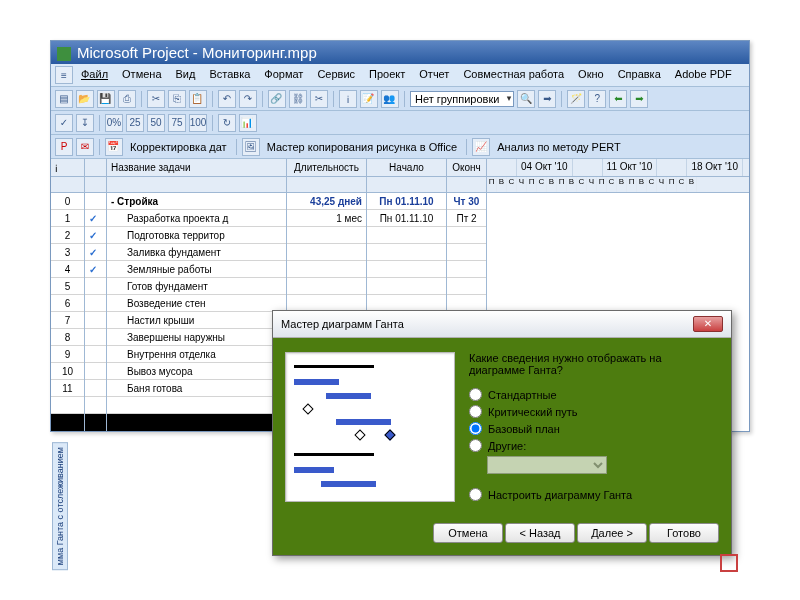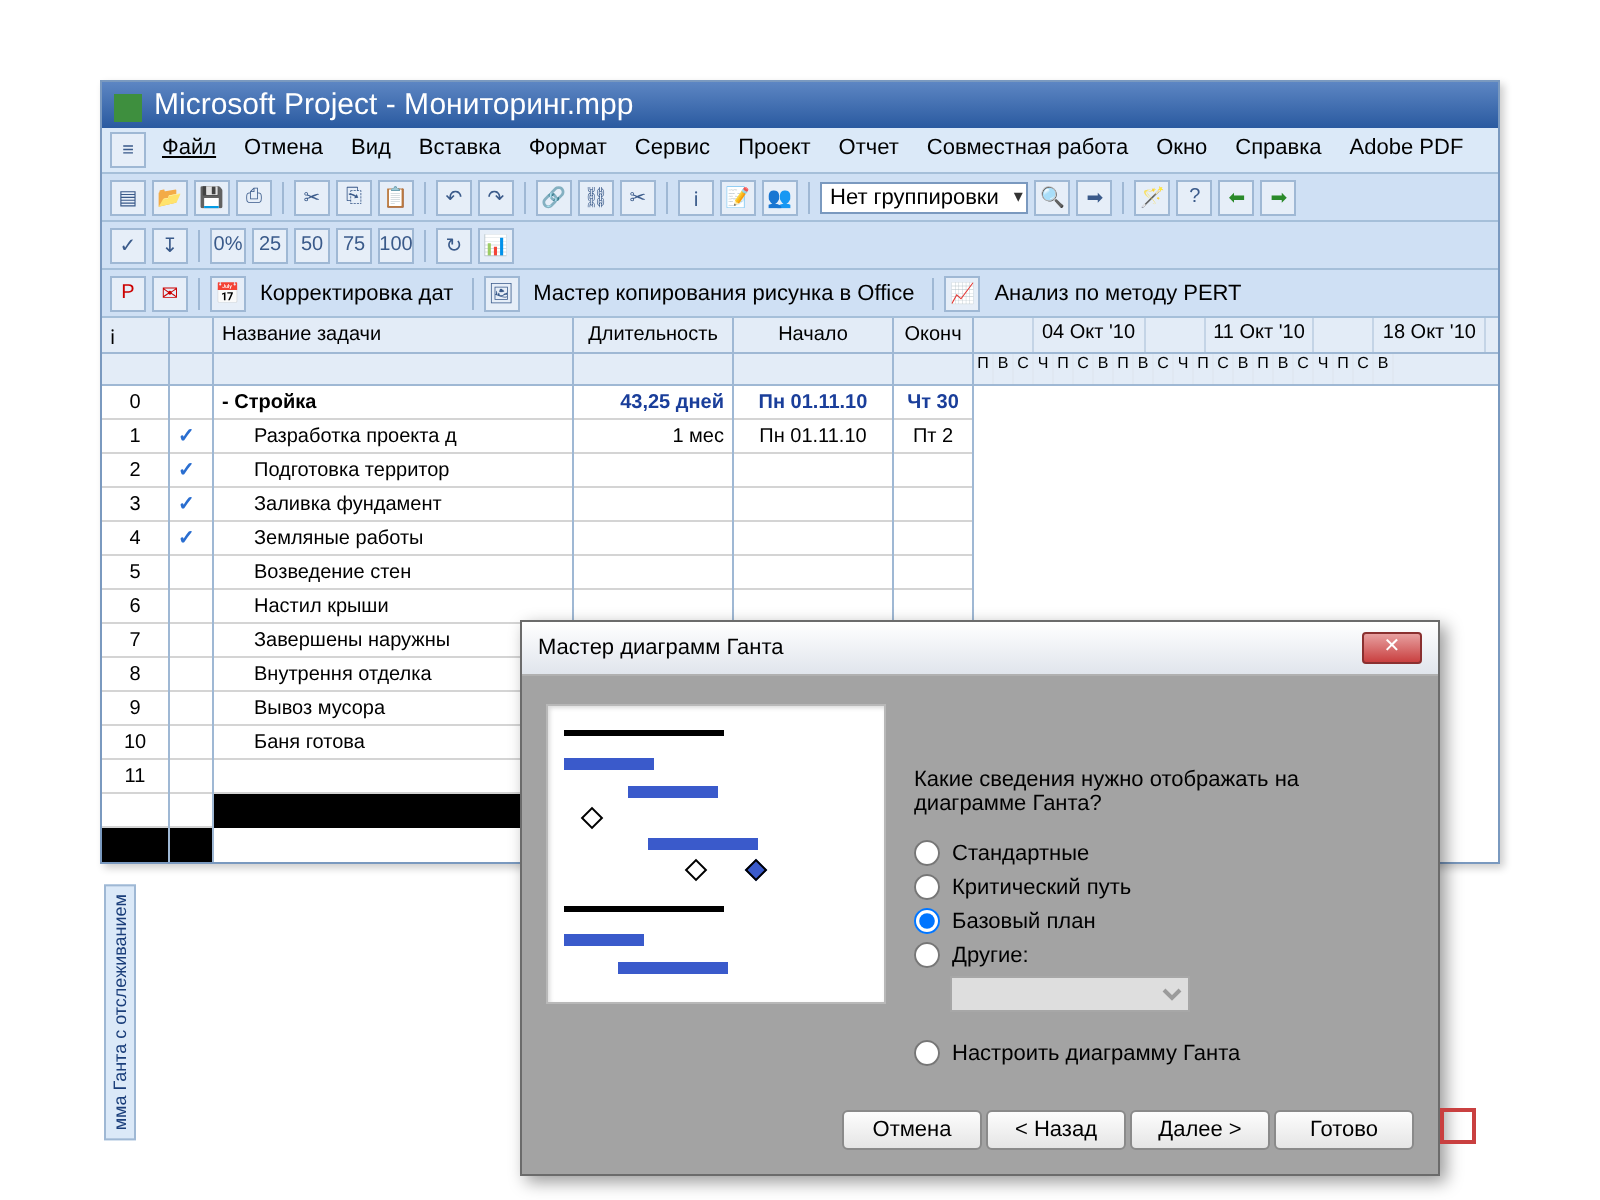--- a/index.html
+++ b/index.html
@@ -29,29 +29,29 @@
   .date-col { width: 80px; border-right: 1px solid #9fb8d4; text-align: center; }
   .chart-area { flex: 1; background: #fff; position: relative; }
   .chart-hdr { display: flex; height: 18px; background: #e3ecf7; border-bottom: 1px solid #9fb8d4; }
   .chart-hdr div { border-right: 1px solid #c4d4e6; padding: 2px 4px; font-size: 10px; white-space: nowrap; }
   .chart-sub { display: flex; height: 16px; background: #e3ecf7; border-bottom: 1px solid #9fb8d4; font-size: 8px; }
   .chart-sub div { width: 10px; border-right: 1px solid #e0e8f2; text-align: center; }
   .check { color: #2a6ed0; font-weight: bold; }
   .vtab { position: absolute; left: 52px; bottom: 30px; writing-mode: vertical-rl; transform: rotate(180deg); font-size: 9px; background: #dbe9f8; padding: 4px 2px; border: 1px solid #9fb8d4; color: #1a3e7a; }
   .blackrow { background: #000; height: 17px; }
   
-  .dialog { position: absolute; left: 260px; top: 310px; width: 460px; background: #a3a3a3; border: 1px solid #6b6b6b; box-shadow: 3px 3px 8px rgba(0,0,0,0.4); font-size: 11px; }
+  .dialog { position: absolute; left: 272px; top: 310px; width: 460px; background: #4d7c0f; border: 1px solid #6b6b6b; box-shadow: 3px 3px 8px rgba(0,0,0,0.4); font-size: 11px; }
   .dlg-title { background: linear-gradient(#fff,#e0e5ec); padding: 5px 8px; display: flex; justify-content: space-between; align-items: center; border-bottom: 1px solid #b0b0b0; }
   .dlg-close { width: 30px; height: 16px; background: linear-gradient(#e7a0a0,#c94040); border: 1px solid #8a3030; border-radius: 2px; color: #fff; text-align: center; font-size: 10px; line-height: 14px; }
   .dlg-body { display: flex; padding: 14px 12px 10px 12px; gap: 14px; }
   .dlg-preview { width: 170px; height: 150px; background: #fff; border: 1px solid #b8b8b8; box-shadow: inset 1px 1px 2px rgba(0,0,0,0.15); position: relative; padding: 6px; }
   .gbar { position: absolute; height: 6px; background: #3a5acb; }
   .gbar.blk { background: #000; height: 3px; }
   .gdia { position: absolute; width: 8px; height: 8px; transform: rotate(45deg); border: 1px solid #000; }
-  .dlg-options { flex: 1; margin-top: 32px; }
+  .dlg-options { flex: 1; }
   .dlg-q { margin-bottom: 12px; }
   .radio-row { display: flex; align-items: center; gap: 6px; margin: 4px 0; }
   .radio-row input { margin: 0; }
   .dlg-select { width: 120px; border: 1px solid #aaa; background: #f8f8f8; padding: 1px 2px; font-size: 11px; margin-left: 18px; color: #999; }
   .dlg-buttons { display: flex; justify-content: flex-end; gap: 2px; padding: 8px 12px 12px; }
   .dlg-btn { min-width: 70px; padding: 3px 10px; background: linear-gradient(#fdfdfd,#e5e5e5); border: 1px solid #8a8a8a; border-radius: 3px; font-size: 11px; text-align: center; }
   .corner { position: absolute; right: 62px; bottom: 28px; width: 18px; height: 18px; border: 2px solid #c94040; }
 </style>
 </head>
 <body>
@@ -187,20 +187,21 @@
       </div>
 
       <div class="task-col">
         <div class="hdr">Название задачи</div>
         <div class="hdr2"></div>
         <div class="row" style="font-weight:bold">- Стройка</div>
         <div class="row" style="padding-left:20px">Разработка проекта д</div>
         <div class="row" style="padding-left:20px">Подготовка территор</div>
         <div class="row" style="padding-left:20px">Заливка фундамент</div>
         <div class="row" style="padding-left:20px">Земляные работы</div>
+        <div class="row" style="padding-left:20px">Готов фундамент</div>
         <div class="row" style="padding-left:20px">Возведение стен</div>
         <div class="row" style="padding-left:20px">Настил крыши</div>
         <div class="row" style="padding-left:20px">Завершены наружны</div>
         <div class="row" style="padding-left:20px">Внутрення отделка</div>
         <div class="row" style="padding-left:20px">Вывоз мусора</div>
         <div class="row" style="padding-left:20px">Баня готова</div>
         <div class="row"></div>
         <div class="blackrow"></div>
       </div>
 

